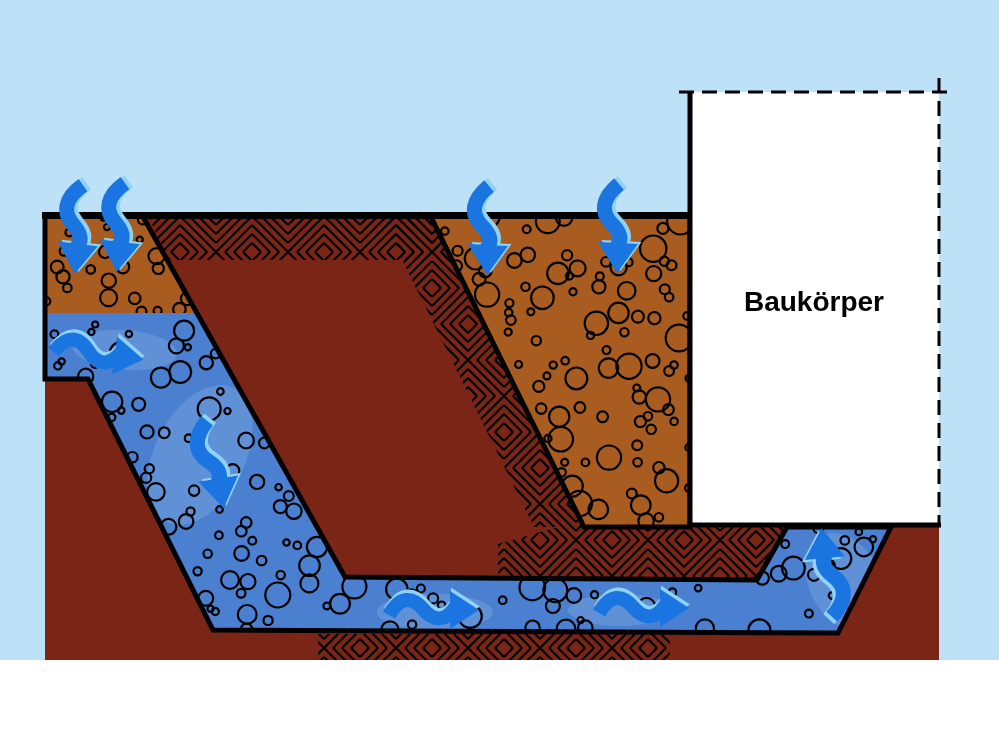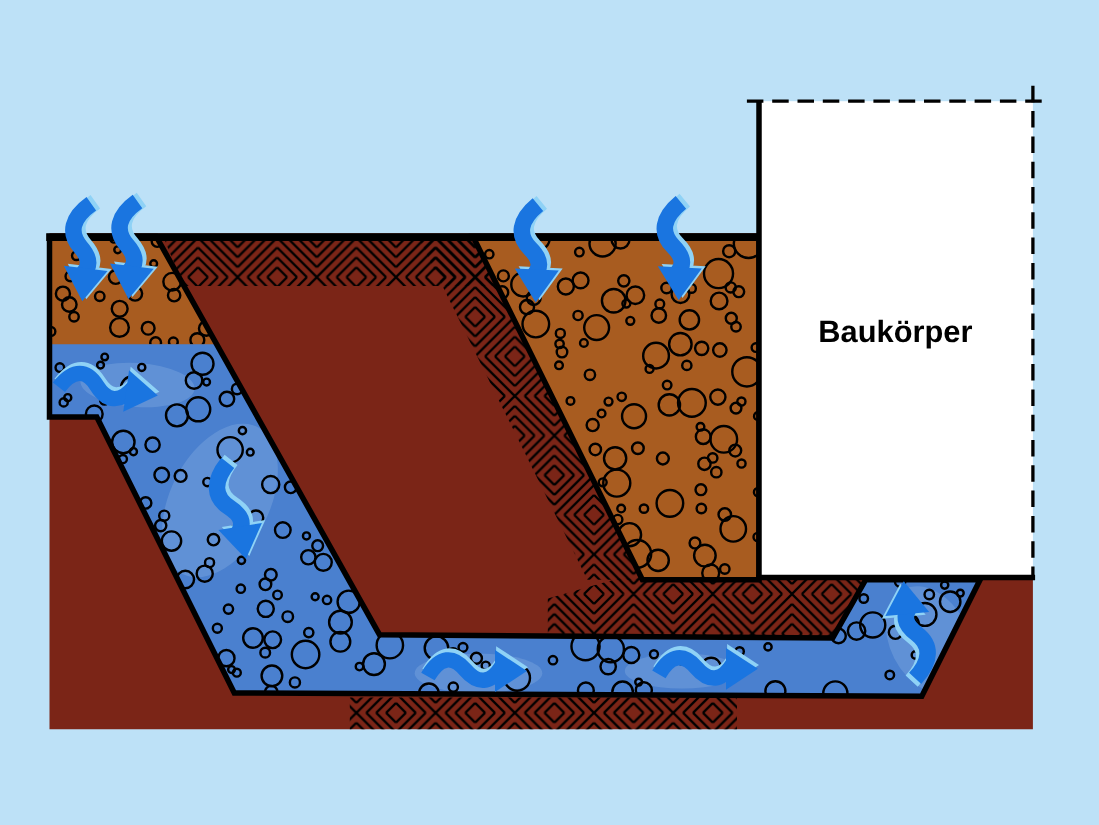--- a/index.html
+++ b/index.html
@@ -1,17 +1,17 @@
 <!DOCTYPE html>
 <html style="--c-sky: #bde1f7; --c-soil: #7b2517; --c-gravel: #a85c20; --c-water: #4a80cf; --c-water-light: #6f9cda; --c-arrow: #1a75e0; --c-arrow-highlight: #8fd2f6; --c-outline: #000000; --c-building: #ffffff; --c-label: #000000;"><head>
 <meta charset="utf-8">
 <style>
   html,body{margin:0;padding:0;}
   body{font-family:"Liberation Sans",sans-serif;}
-  #stage{width:999px;height:750px;position:relative;overflow:hidden;background:var(--c-sky,#bde1f7);}
+  #stage{width:999px;height:660px;position:relative;overflow:hidden;background:var(--c-sky,#bde1f7);}
   svg{display:block;width:999px;height:750px;}
   .building-label{font:bold 28px "Liberation Sans",sans-serif;fill:var(--c-label,#000);text-anchor:middle;}
 </style>
 </head>
 <body>
 
 <div id="stage">
 <svg viewBox="0 0 999 750">
   <defs>
     <pattern id="hb" width="72" height="72" patternUnits="userSpaceOnUse">

